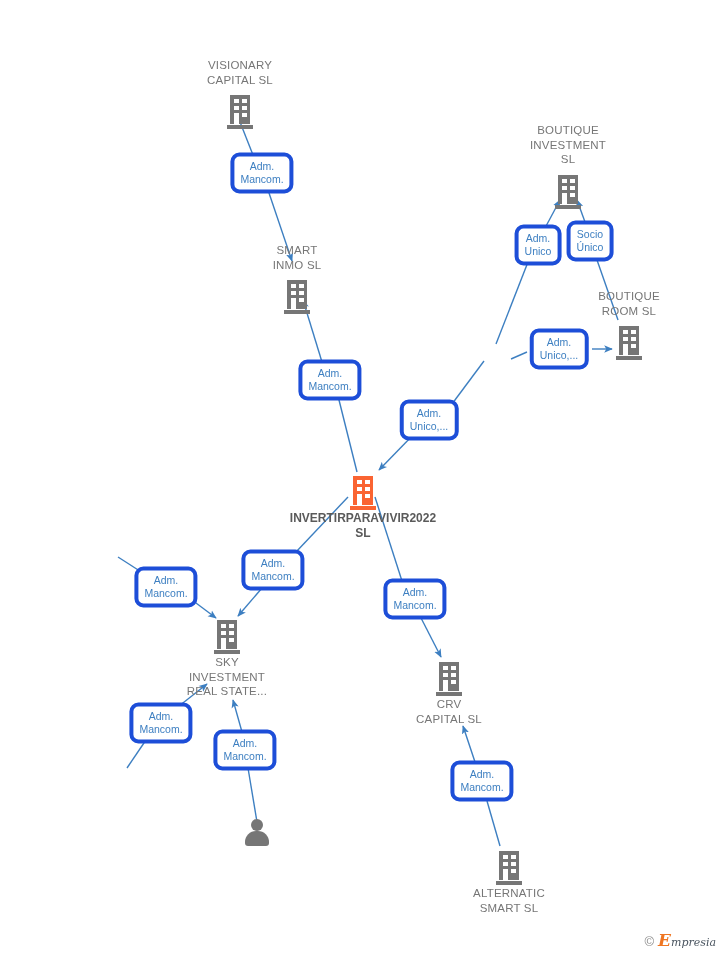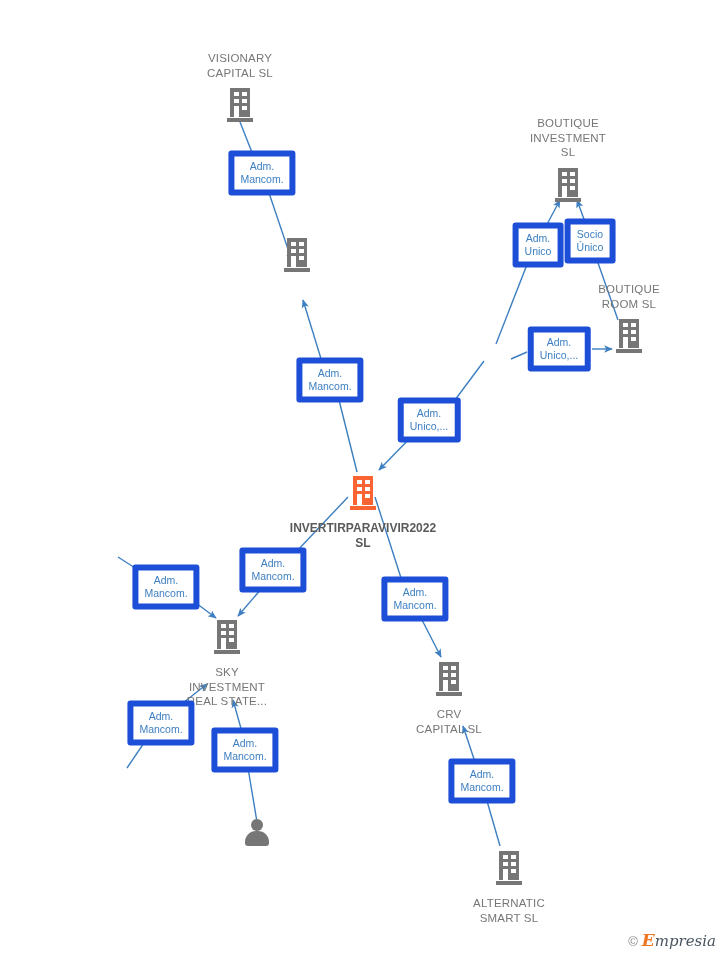--- a/index.html
+++ b/index.html
@@ -9,24 +9,24 @@
     -webkit-font-smoothing:antialiased;
   }
   #graph{position:absolute;left:0;top:0;width:728px;height:960px;}
   svg.edges{position:absolute;left:0;top:0;width:728px;height:960px;pointer-events:none;}
 
   
   .node{position:absolute;transform:translate(-50%,0);text-align:center;width:150px;}
   .node .icon-wrap{display:flex;justify-content:center;align-items:flex-end;height:40px;}
   .node-label{
     font-size:11.5px;line-height:14.5px;color:#767676;letter-spacing:.2px;
-    margin-top:11px;white-space:pre-line;
+    margin-top:1px;white-space:pre-line;
   }
   .node.center .node-label{color:#5a5a5a;font-weight:bold;font-size:12px;letter-spacing:0;}
-  .node.label-above .node-label{margin:4px 0 2px 0;}
+  .node.label-above .node-label{margin:11px 0 2px 0;}
 
   
   .node.label-above{display:flex;flex-direction:column;}
 
   
   .bld{position:relative;width:26px;height:34px;}
   .bld .body{
     position:absolute;left:3px;top:0;width:20px;height:29px;
     background:#767676;
   }
@@ -45,35 +45,35 @@
   }
   .person .body{
     position:absolute;left:50%;bottom:3px;transform:translateX(-50%);
     width:24px;height:15px;background:#767676;
     border-radius:11px 11px 3px 3px;
   }
 
   
   .rel{
     position:absolute;transform:translate(-50%,-50%);
-    border:6px solid #1d4ed8;border-radius:3px;background:#ffffff;
+    border:4px solid #1d4ed8;border-radius:9px;background:#ffffff;
     color:#3d7fc1;font-size:10.5px;line-height:13px;text-align:center;
     padding:3px 6px 4px 6px;white-space:pre-line;box-sizing:border-box;
   }
 
   
   #watermark{position:absolute;right:12px;bottom:10px;display:flex;align-items:center;gap:4px;}
   #watermark .copy{color:#8a8a8a;font-size:13px;line-height:13px;}
   #watermark .wm-e{
     color:#ef7622;font-family:"DejaVu Serif","Liberation Serif",serif;
     font-style:italic;font-size:17px;line-height:17px;font-weight:bold;
   }
   #watermark .wm-rest{
     color:#4a5560;font-family:"DejaVu Serif","Liberation Serif",serif;
-    font-style:italic;font-size:15px;line-height:15px;
+    font-style:italic;font-size:11px;line-height:15px;
   }
 </style>
 </head>
 <body>
 
 <div id="graph">
 
   <svg class="edges" viewBox="0 0 728 960">
     <defs>
       <marker id="ah" markerWidth="7" markerHeight="7" refX="5.6" refY="3" orient="auto">
@@ -132,20 +132,22 @@
           <div class="win" style="left:15px;top:11px;"></div>
       <div class="win" style="left:7px;top:18px;"></div>
           <div class="win" style="left:15px;top:18px;"></div>
       <div class="door"></div>
           <div class="base"></div>
     </div>
       </div>
   </div>
 
   <div class="node label-above" style="left:297px;top:232px;">
+    <div class="node-label">SMART
+INMO  SL</div>
     <div class="icon-wrap">
         <div class="bld">
       <div class="body"></div>
       <div class="win" style="left:7px;top:4px;"></div>
           <div class="win" style="left:15px;top:4px;"></div>
       <div class="win" style="left:7px;top:11px;"></div>
           <div class="win" style="left:15px;top:11px;"></div>
       <div class="win" style="left:7px;top:18px;"></div>
           <div class="win" style="left:15px;top:18px;"></div>
       <div class="door"></div>

